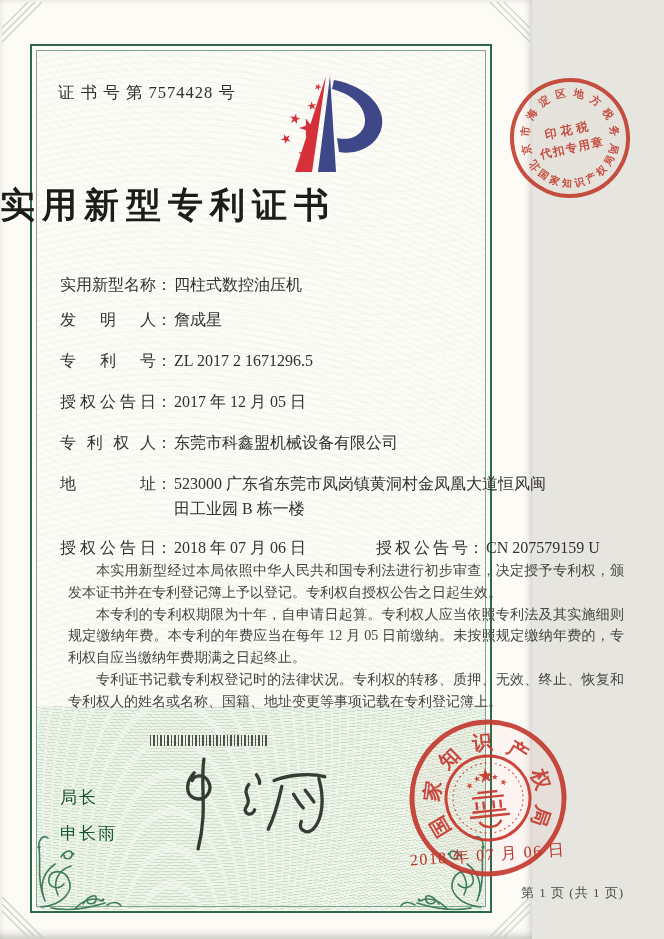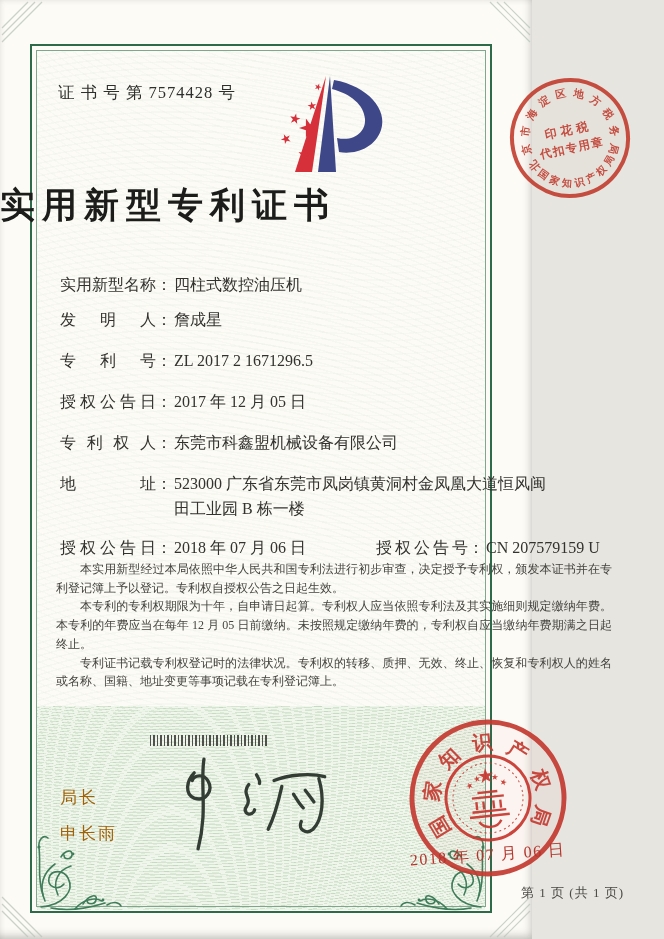--- a/index.html
+++ b/index.html
@@ -34,27 +34,27 @@
   .frow{display:flex;line-height:25px;margin-bottom:16px;}
   .frow.name{margin-bottom:10px;}
   .frow.addr{margin-bottom:6px;}
   .flabel{display:inline-block;width:96px;text-align:justify;text-align-last:justify;flex:0 0 96px;}
   .fcolon{flex:0 0 auto;margin-right:2px;}
   .fval{flex:1 1 auto;}
   .grant-row{display:flex;line-height:25px;margin-top:14px;width:560px;}
   .grant-left{display:flex;width:316px;}
   .grant-right{display:flex;}
   .grant-right .flabel{width:92px;flex-basis:92px;}
-  .paras{position:absolute;left:56px;top:560px;width:556px;font-size:12px;
+  .paras{position:absolute;left:68px;top:560px;width:556px;font-size:14px;
       line-height:1.56;color:#45443f;text-align:justify;}
   .paras p{margin:0;text-indent:2em;}
   .barcode{position:absolute;left:150px;top:735px;width:118px;height:11px;opacity:.8;
       background:repeating-linear-gradient(90deg,#2a2a28 0 1px,transparent 1px 3px,#2a2a28 3px 5px,transparent 5px 7px);}
   .signer{position:absolute;left:60px;top:786px;font-family:"Liberation Sans","DejaVu Sans",sans-serif;
-      font-size:17px;color:#a16207;letter-spacing:2px;}
+      font-size:17px;color:#14532d;letter-spacing:2px;}
   .signer .name{margin-top:13px;}
   .signature{position:absolute;left:165px;top:750px;}
   .seal{position:absolute;left:393px;top:712px;}
   .tax-stamp{position:absolute;left:503px;top:60px;opacity:.88;}
   .footer{position:absolute;left:30px;top:884px;width:594px;text-align:right;
       font-size:13px;color:#4c4b46;letter-spacing:1px;}
   .flourish{position:absolute;width:96px;height:92px;}
   .fl-bl{left:31px;bottom:24px;}
   .fl-br{right:41px;bottom:24px;transform:scaleX(-1);}
 </style>

